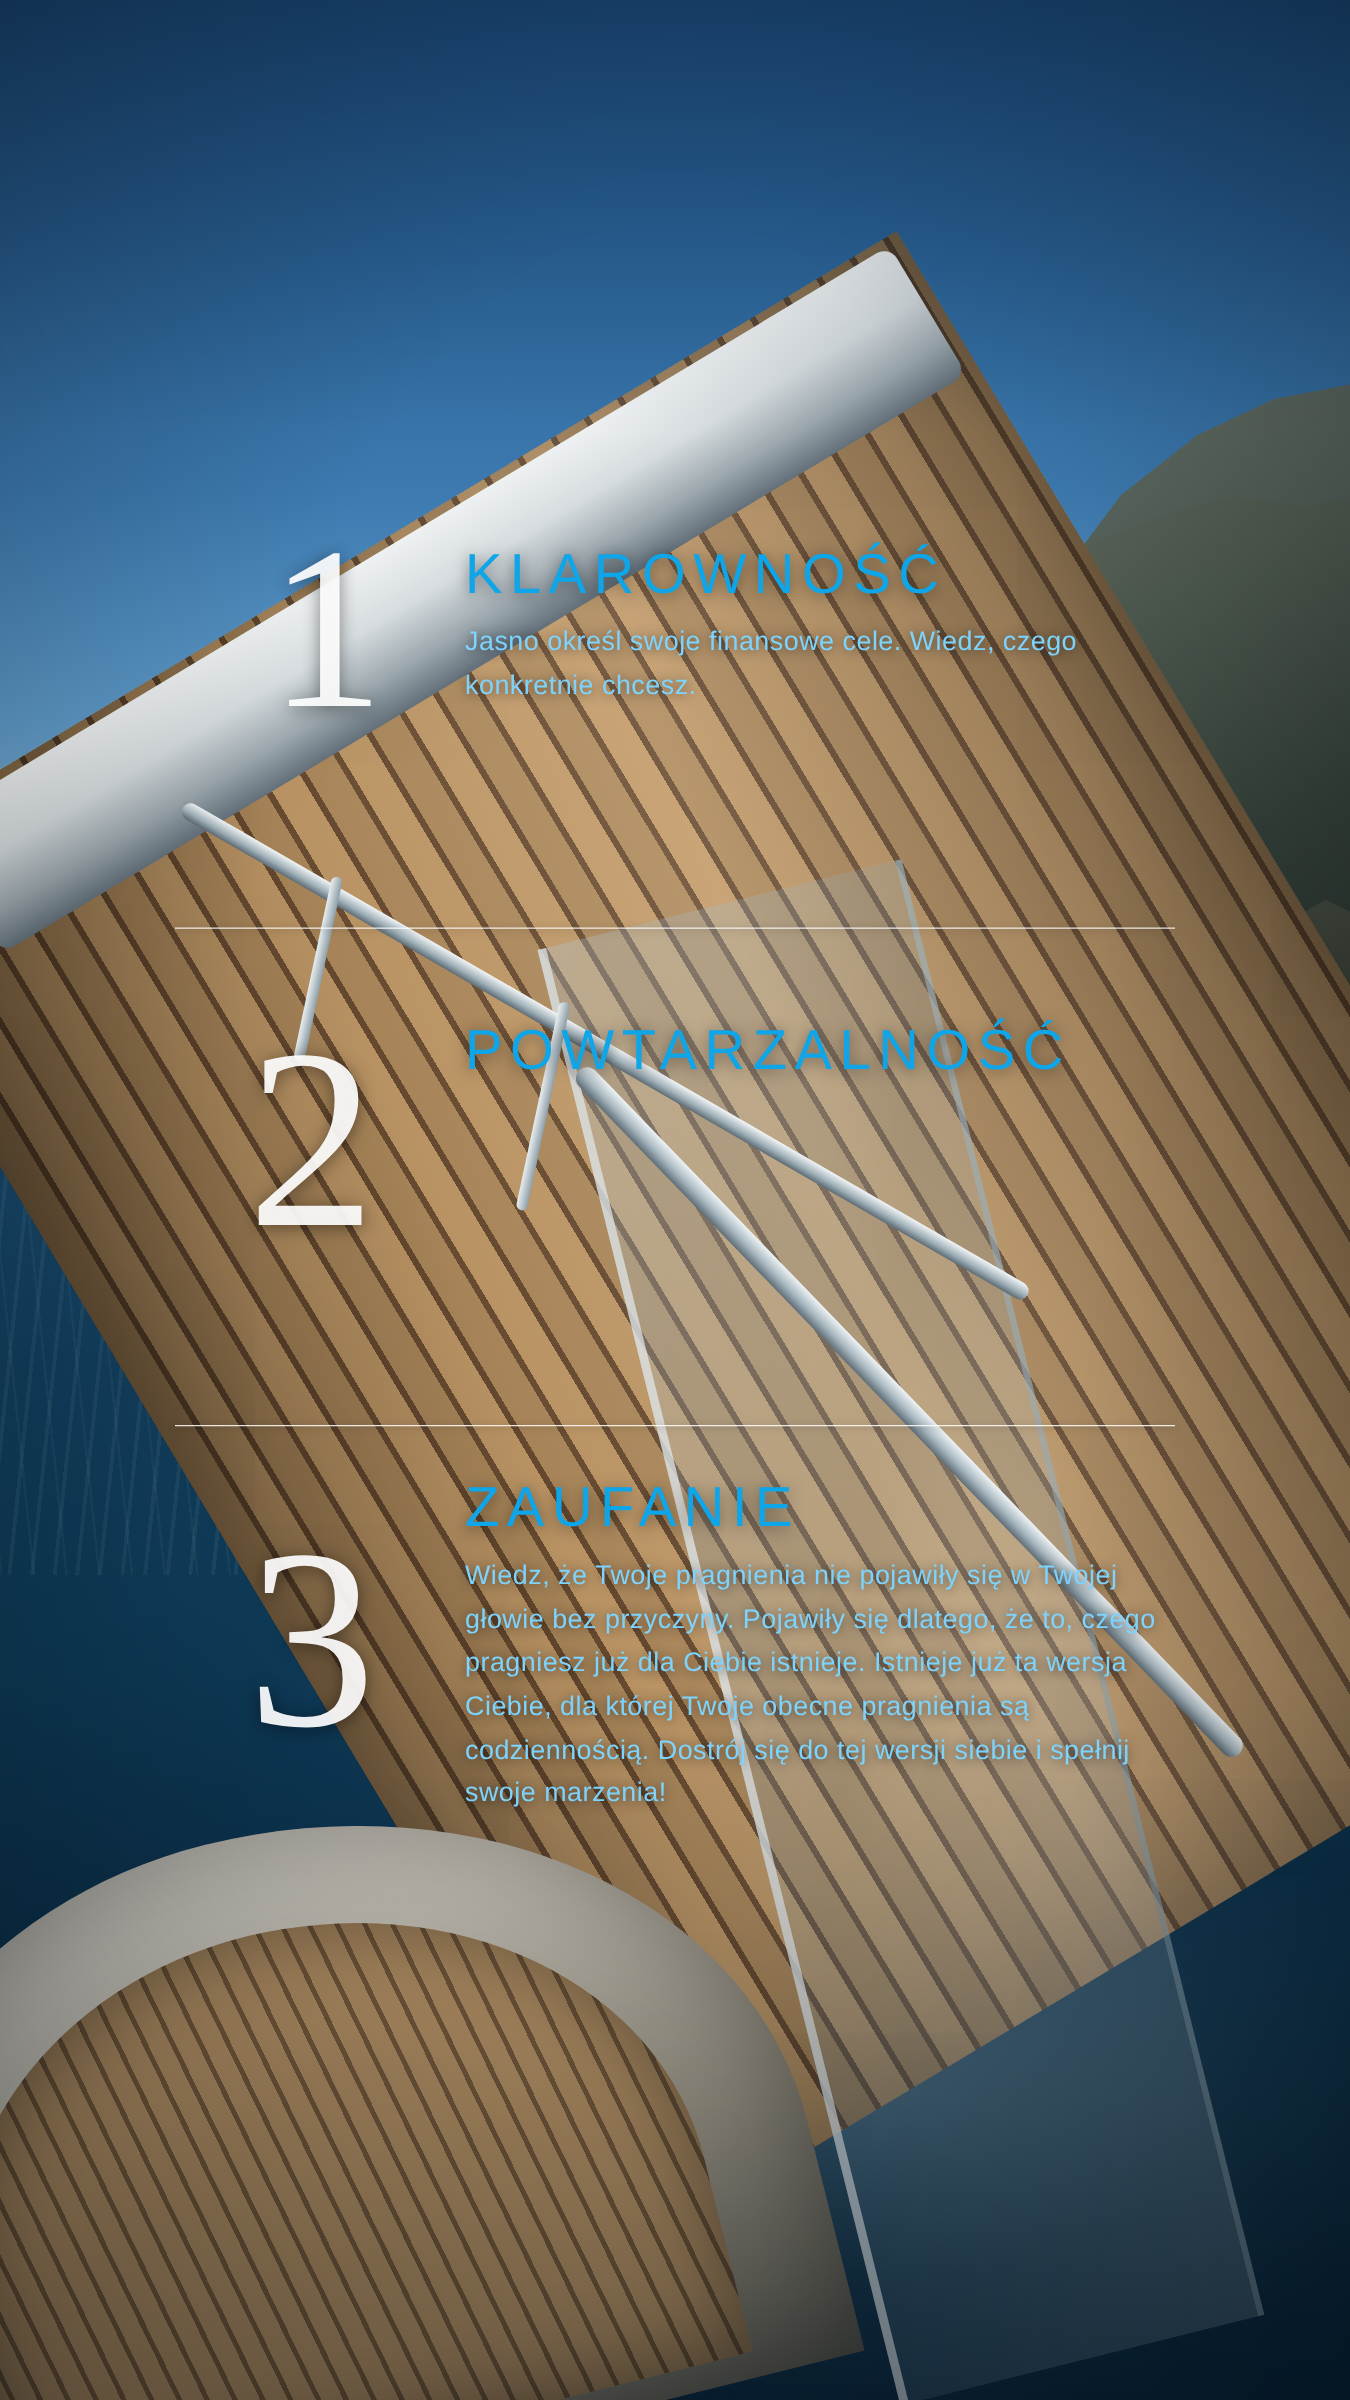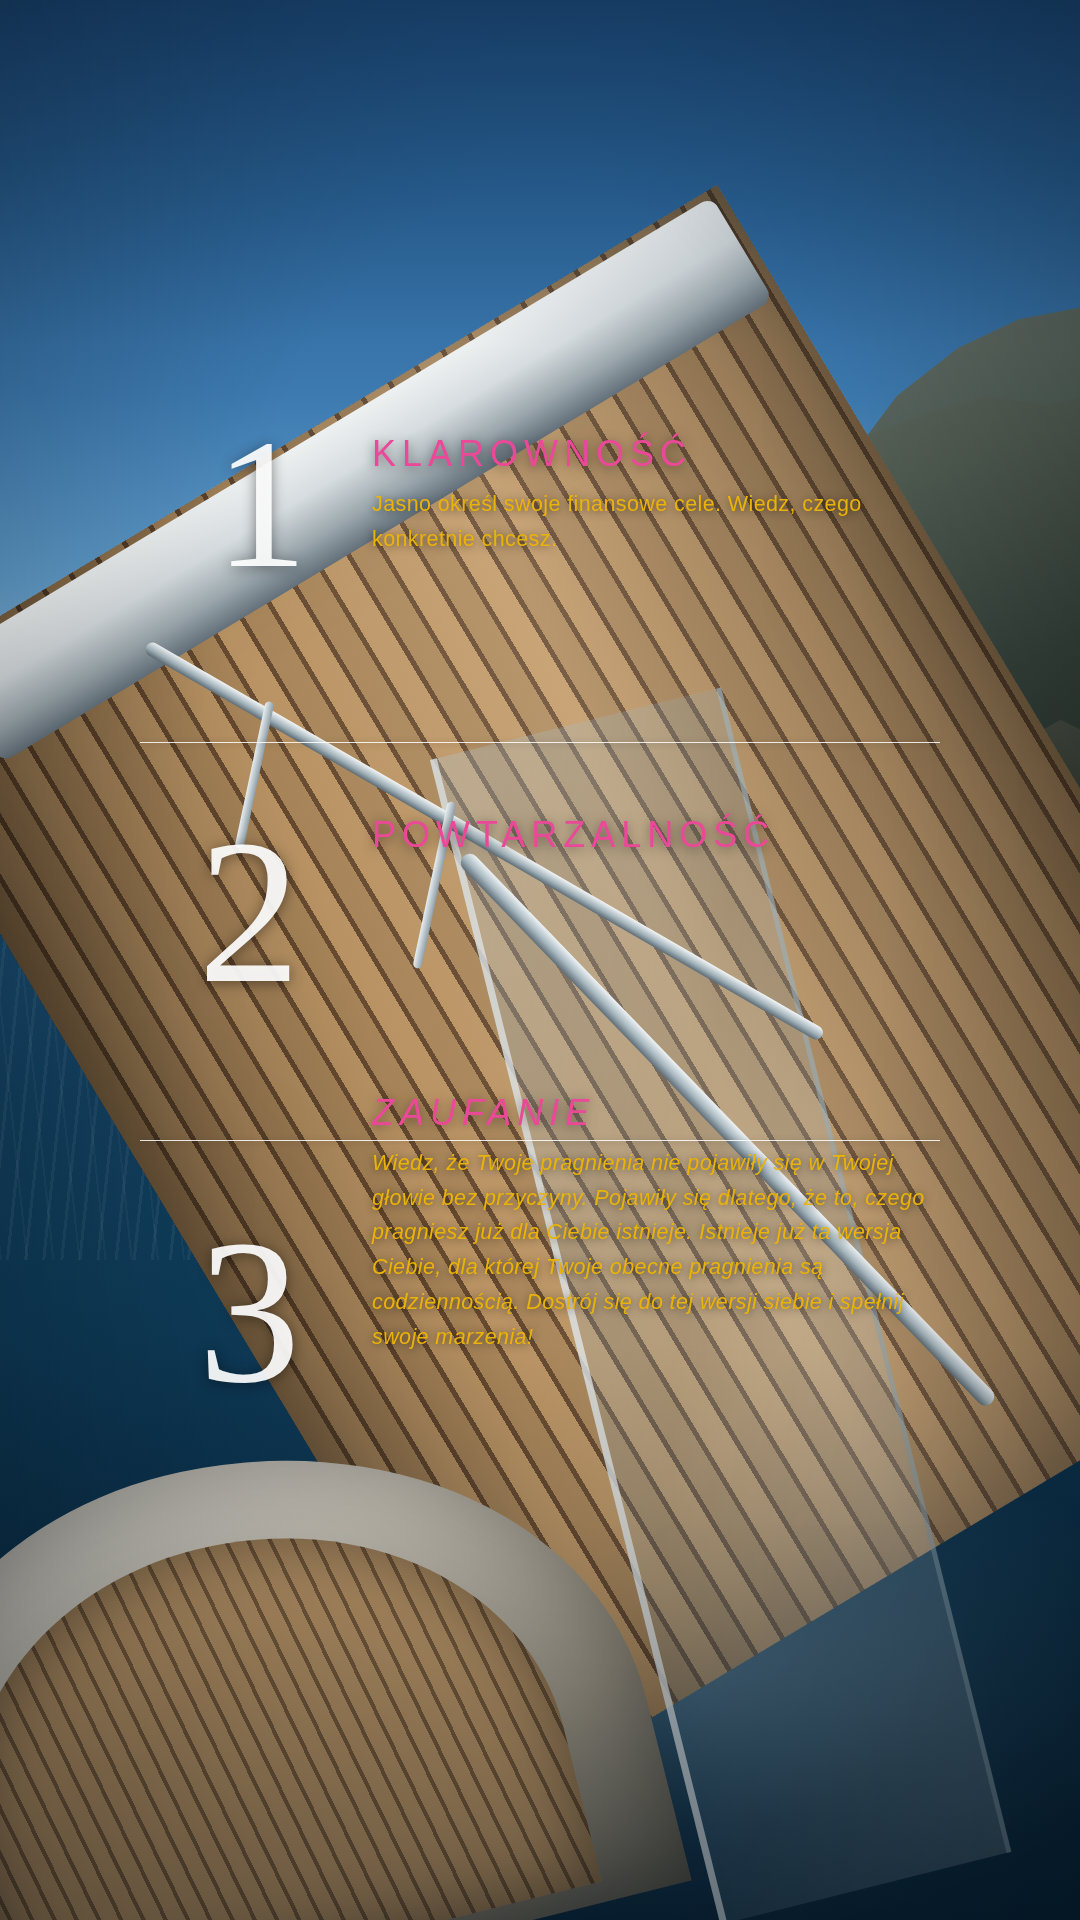--- a/index.html
+++ b/index.html
@@ -159,28 +159,28 @@
     color:rgba(255,255,255,.92);
     line-height:.8;
     letter-spacing:-4px;
     text-shadow:0 2px 14px rgba(0,0,0,.45);
     user-select:none;
   }
   .txtcol { position:absolute; left:372px; width:580px; }
   h2 {
     font-family:"Liberation Sans", sans-serif;
     font-weight:400;
-    color:#ec4899;
+    color:#0ea5e9;
     letter-spacing:6px;
-    font-size:36px;
+    font-size:45px;
     line-height:1.05;
     text-shadow:0 2px 12px rgba(0,0,0,.5);
   }
   p {
-    color:#eab308;
+    color:#7dd3fc;
     font-size:21.5px;
     line-height:1.62;
     letter-spacing:.4px;
     margin-top:14px;
     text-shadow:0 1px 9px rgba(0,0,0,.55);
   }
   .divider {
     position:absolute;
     left:140px; width:800px; height:1px;
     background:rgba(255,255,255,.85);
@@ -232,19 +232,19 @@
     <div class="numeral" style="left:198px; top:830px; font-size:205px;">2</div>
     <div class="txtcol" style="top:816px;">
       <h2>POWTARZALNOŚĆ</h2>
     </div>
   </div>
 
   <div class="divider" style="top:1140px;"></div>
 
   <div class="block">
     <div class="numeral" style="left:198px; top:1230px; font-size:205px;">3</div>
-    <div class="txtcol" style="top:1094px;font-style:italic;">
+    <div class="txtcol" style="top:1182px;">
       <h2>ZAUFANIE</h2>
       <p>Wiedz, że Twoje pragnienia nie pojawiły się w Twojej głowie bez przyczyny. Pojawiły się dlatego, że to, czego pragniesz już dla Ciebie istnieje. Istnieje już ta wersja Ciebie, dla której Twoje obecne pragnienia są codziennością. Dostrój się do tej wersji siebie i spełnij swoje marzenia!</p>
     </div>
   </div>
 
 </div>
 
 </body></html>

